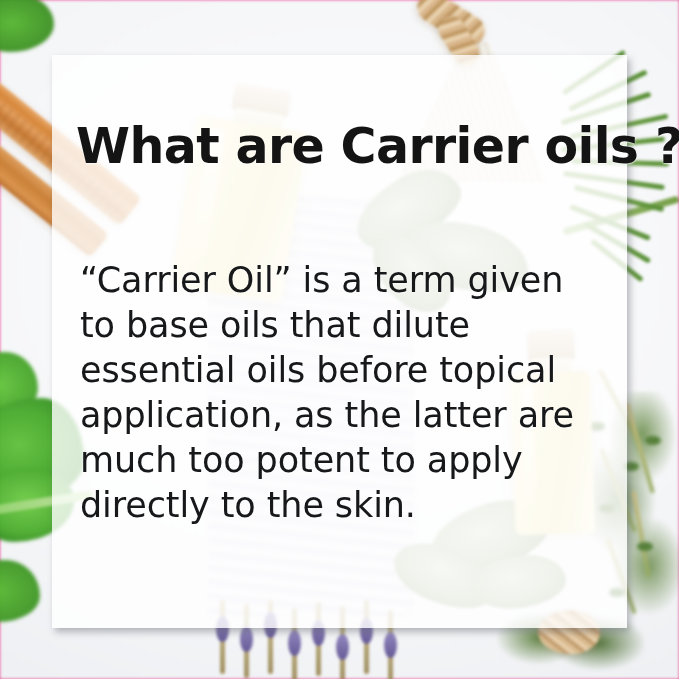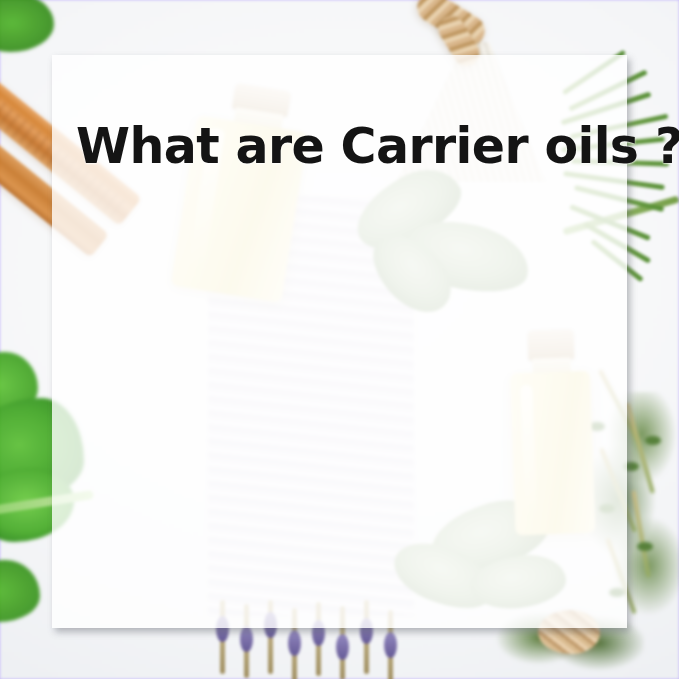--- a/index.html
+++ b/index.html
@@ -1,21 +1,21 @@
 <!DOCTYPE html>
 <html><head>
 <meta charset="utf-8">
 <style>
   html,body{margin:0;padding:0;}
   body{
     width:679px;height:679px;overflow:hidden;
     font-family:"Liberation Sans", sans-serif;
     background:#eef0f3;
   }
-  #stage{position:relative;width:679px;height:679px;overflow:hidden;background:#c4b5fd;}
+  #stage{position:relative;width:679px;height:679px;overflow:hidden;background:#ec4899;}
 
   
   .bg-surface{
     position:absolute;inset:0;
     background:
       radial-gradient(120% 90% at 50% 40%, #fdfdfd 0%, #f4f5f7 55%, #e7eaee 100%);
   }
   .veil{position:absolute;inset:0;background:rgba(255,255,255,.05);}
 
   
@@ -316,16 +316,24 @@
       <div class="body"></div>
       <div class="shine"></div>
     </div>
 
     <div class="veil"></div>
   </div>
 
   <div id="card">
     <div id="card-inner">
       <h1 id="heading">What are Carrier oils ?</h1>
+      <div id="body-text">
+        <span class="ln">“Carrier Oil” is a term given</span>
+        <span class="ln">to base oils that dilute</span>
+        <span class="ln">essential oils before topical</span>
+        <span class="ln">application, as the latter are</span>
+        <span class="ln">much too potent to apply</span>
+        <span class="ln">directly to the skin.</span>
+      </div>
     </div>
   </div>
 
 </div>
 
 </body></html>

